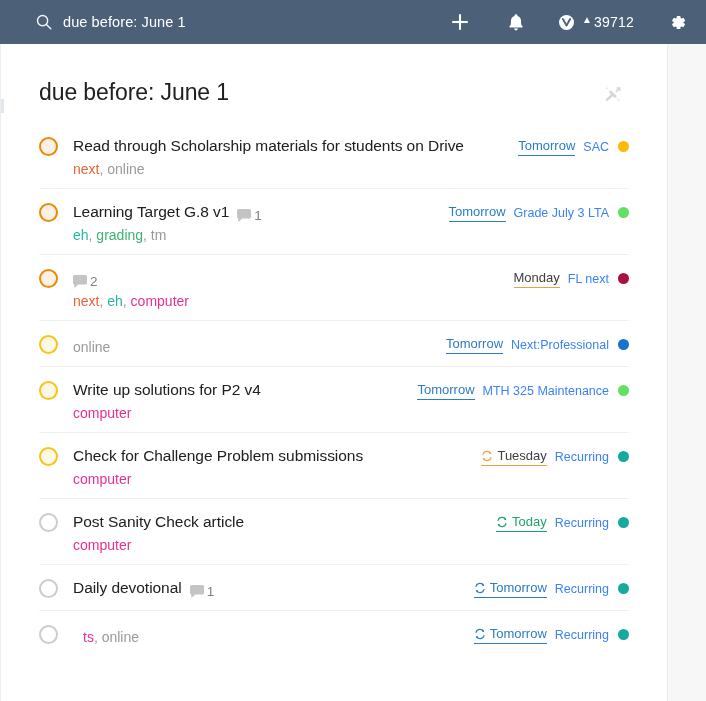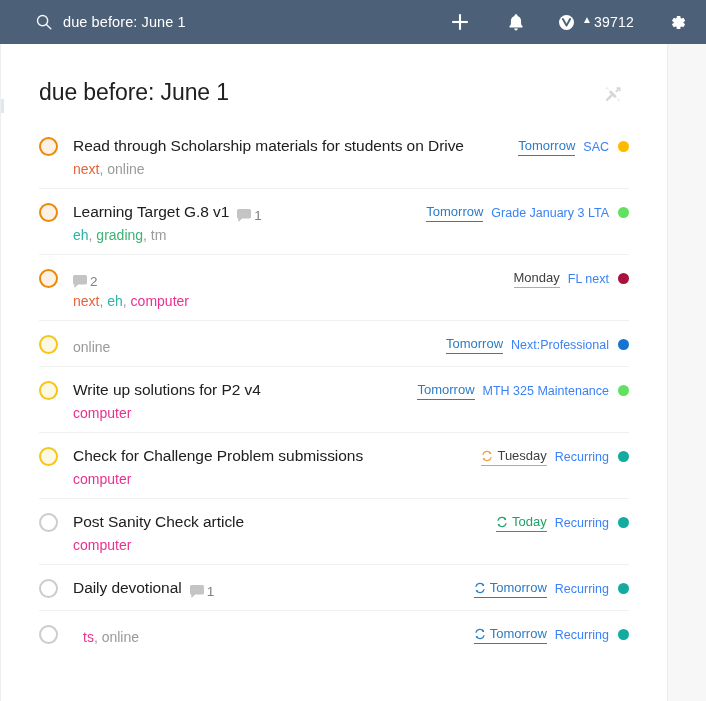--- a/index.html
+++ b/index.html
@@ -343,21 +343,21 @@
                   </svg>
                   <span class="comment-count">1</span>
                 </span>
               </div>
               <div class="labels"><span class="lbl" style="color: rgb(41, 181, 168);">eh</span><span class="sep">, </span><span class="lbl" style="color: rgb(60, 179, 113);">grading</span><span class="sep">, </span><span class="lbl" style="color: rgb(154, 154, 154);">tm</span></div>
             </div>
             <div class="task-meta">
               <span class="due blue">
                 <span>Tomorrow</span>
               </span>
-              <span class="project">Grade January 3 LTA</span>
+              <span class="project">Grade July 3 LTA</span>
               <span class="pdot" style="background: rgb(97, 224, 97);"></span>
             </div>
           </div>
           <div class="task">
             <div class="checkbox p2"></div>
             <div class="task-body">
               <div class="task-line1">
                 <span class="comment-chip">
                   <svg viewBox="0 0 14 13" class="comment-icon">
                     <path d="M1.6 0h10.8A1.6 1.6 0 0114 1.6v6.3a1.6 1.6 0 01-1.6 1.6H5.1L2.1 12.4a.5.5 0 01-.85-.36V9.5H1.6A1.6 1.6 0 010 7.9V1.6A1.6 1.6 0 011.6 0z" fill="#c4c4c4"></path>

